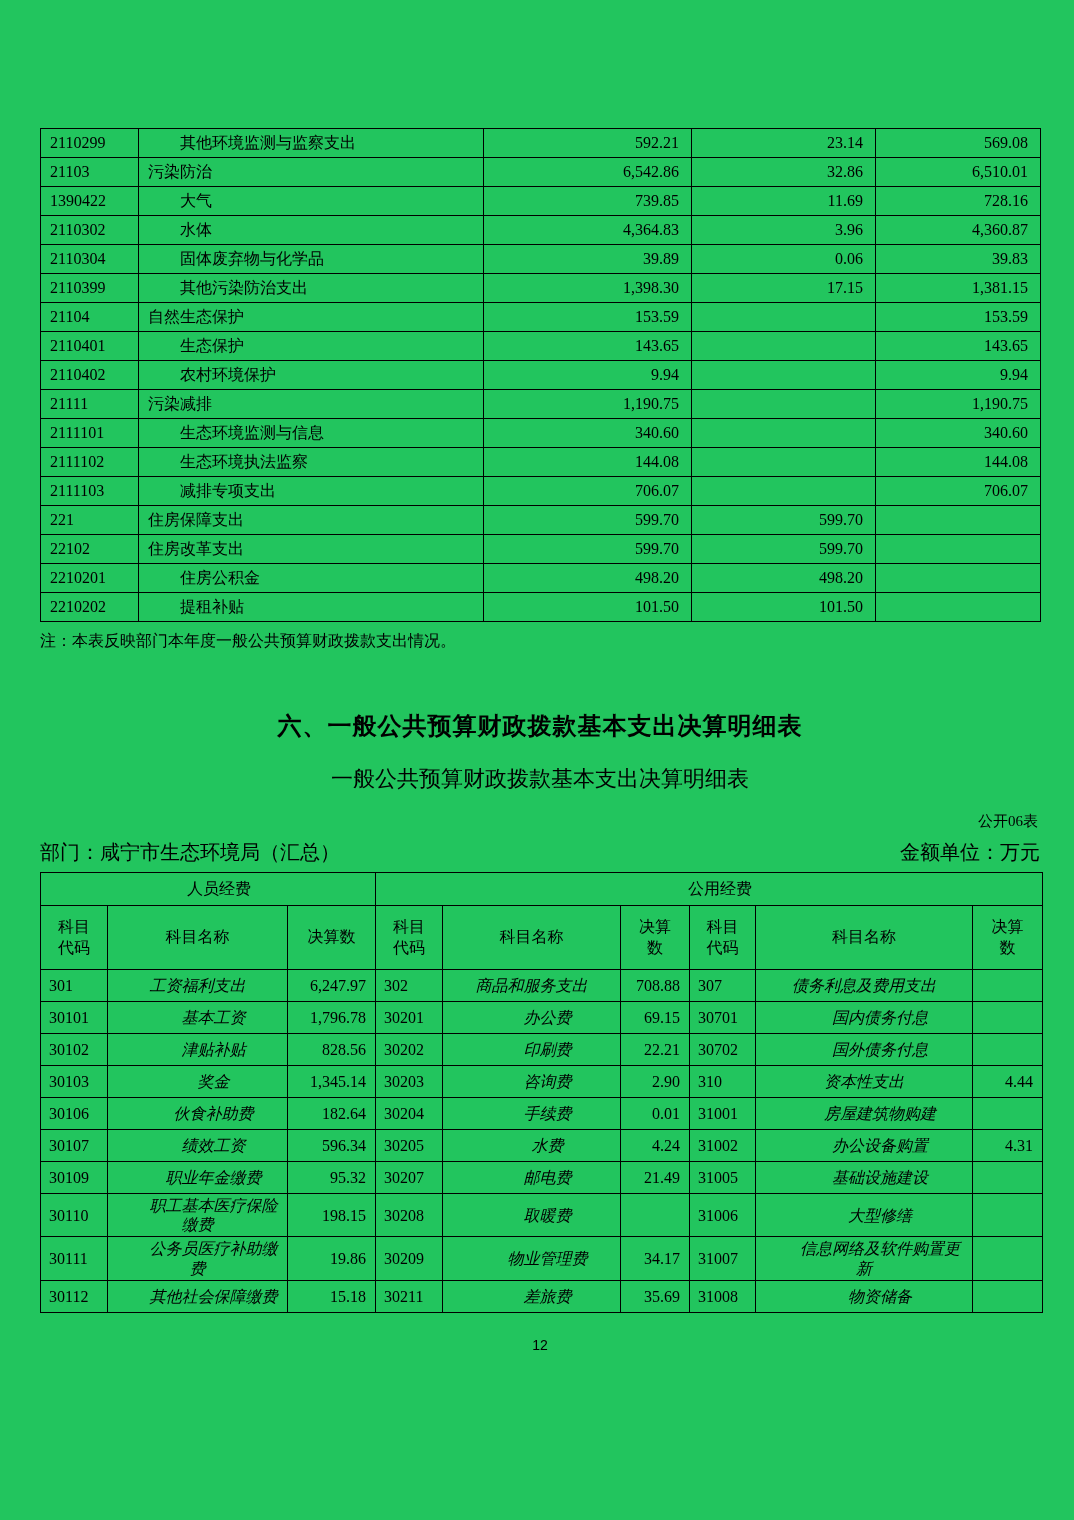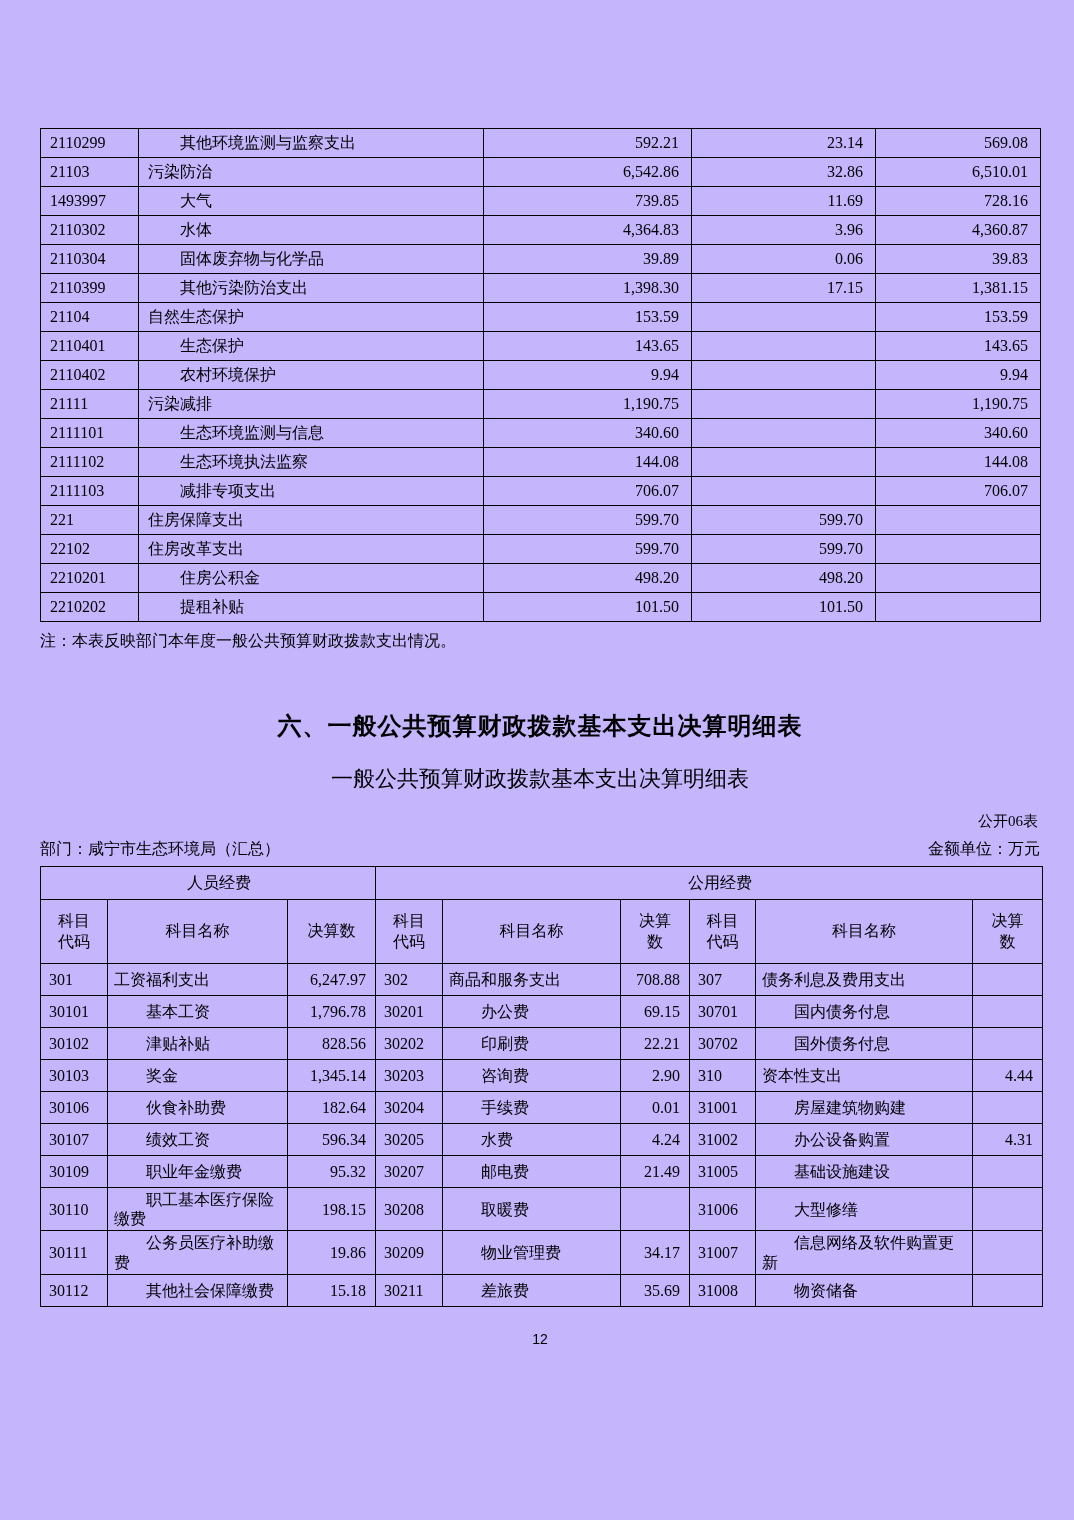--- a/index.html
+++ b/index.html
@@ -1,18 +1,18 @@
 <!DOCTYPE html>
 <html><head>
 <meta charset="utf-8">
 <style>
   * { margin:0; padding:0; box-sizing:border-box; }
   html,body { background:#ffffff; }
   .page {
-    width:1074px; height:1520px; background:#c4b5fd; color:#000;
+    width:1074px; height:1520px; background:#22c55e; color:#000;
     font-family:"Liberation Serif","DejaVu Serif",serif;
     padding:128px 34px 0 40px; position:relative; overflow:hidden;
   }
   table { border-collapse:collapse; table-layout:fixed; }
   td, th { border:1px solid #000; overflow:hidden; }
 
   
   .t1 { width:1000px; }
   .t1 td { font-size:16px; height:29px; line-height:1.15; padding:1px 6px; vertical-align:middle; white-space:nowrap; }
   .t1 td.code { padding-left:9px; }
@@ -22,31 +22,31 @@
 
   .note { font-size:16px; margin-top:9px; }
 
   .heading {
     text-align:center; margin-top:58px;
     font-family:"Liberation Sans","DejaVu Sans",sans-serif;
     font-weight:bold; font-size:24px; letter-spacing:1px;
   }
   .subtitle { text-align:center; margin-top:22px; font-size:22px; font-weight:normal; }
   .table-code { text-align:right; font-size:15px; margin-top:18px; padding-right:2px; }
-  .meta { display:flex; justify-content:space-between; font-size:16px; margin-top:8px; margin-bottom:6px; }
+  .meta { display:flex; justify-content:space-between; font-size:20px; margin-top:8px; margin-bottom:6px; }
 
   
   .t2 { width:1002px; }
   .t2 th { font-weight:normal; font-size:16px; text-align:center; vertical-align:middle; }
   .t2 tr.grp th { height:33px;padding-left:22px; }
   .t2 tr.colhdr th { height:64px; line-height:1.3; }
   .w2 { display:inline-block; width:2em; line-height:1.3; }
   .t2 td { font-size:16px; height:32px; line-height:1.2; padding:2px 6px; vertical-align:middle; }
   .t2 td.code { white-space:nowrap; padding-left:8px; vertical-align:middle; }
-  .t2 td.name { text-align:left; }
+  .t2 td.name { text-align:center;font-style:italic; }
   .t2 td.name.ind { text-indent:2em; }
   .t2 td.num { text-align:right; padding-right:9px; white-space:nowrap; }
 
   .pageno {
     text-align:center; margin-top:24px; font-size:14px;
     font-family:"Liberation Sans","DejaVu Sans",sans-serif;
   }
 </style>
 </head>
 <body>
@@ -72,21 +72,21 @@
 
   <tr>
     <td class="code">21103</td>
     <td class="name">污染防治</td>
     <td class="num">6,542.86</td>
     <td class="num">32.86</td>
     <td class="num">6,510.01</td>
   </tr>
 
   <tr>
-    <td class="code">1493997</td>
+    <td class="code">1390422</td>
     <td class="name ind">大气</td>
     <td class="num">739.85</td>
     <td class="num">11.69</td>
     <td class="num">728.16</td>
   </tr>
 
   <tr>
     <td class="code">2110302</td>
     <td class="name ind">水体</td>
     <td class="num">4,364.83</td>

